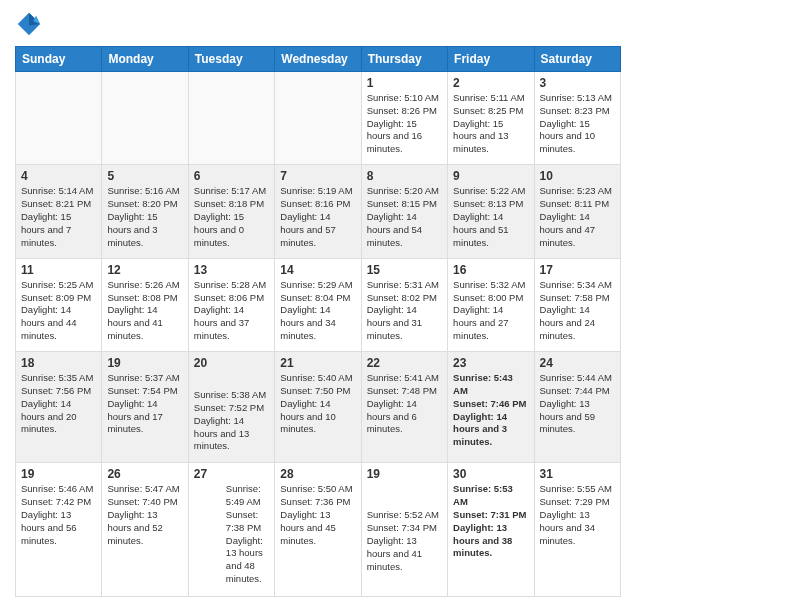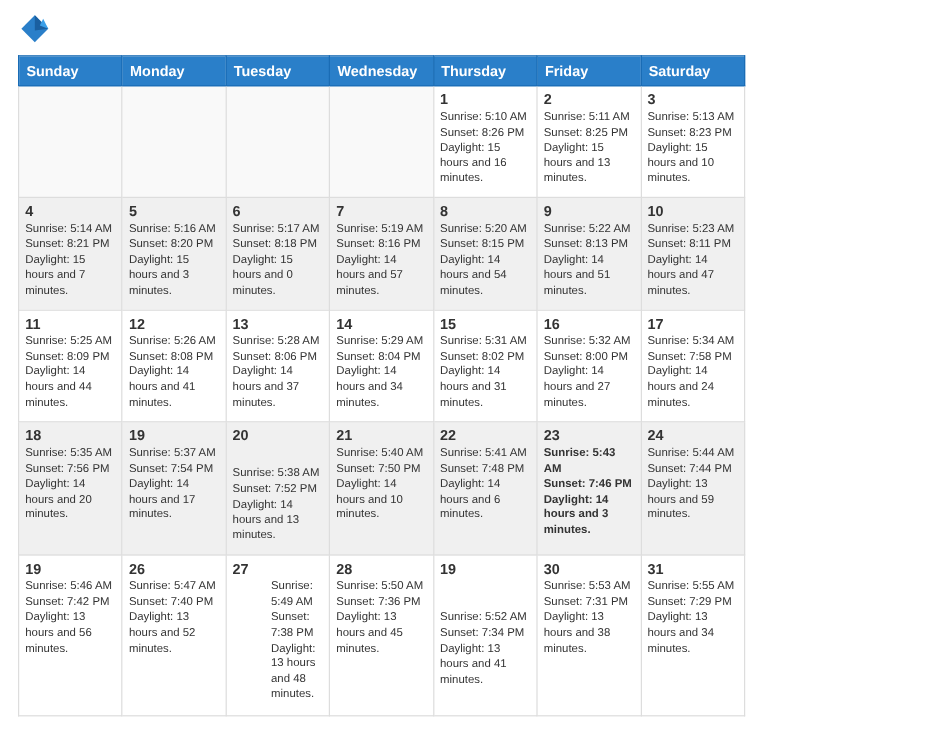--- a/index.html
+++ b/index.html
@@ -325,21 +325,21 @@
 Daylight: 13 hours and 45 minutes.</div>
           </td>
           <td class="cal-cell">
             <span class="day-num">19</span>
             <div class="cell-text" style="white-space: pre-line; margin-top: 28px;">Sunrise: 5:52 AM
 Sunset: 7:34 PM
 Daylight: 13 hours and 41 minutes.</div>
           </td>
           <td class="cal-cell">
             <span class="day-num">30</span>
-            <div class="cell-text" style="white-space: pre-line;">Sunrise: 5:53 AM
+            <div class="cell-text" style="white-space: pre-line; font-weight: bold;">Sunrise: 5:53 AM
 Sunset: 7:31 PM
 Daylight: 13 hours and 38 minutes.</div>
           </td>
           <td class="cal-cell">
             <span class="day-num">31</span>
             <div class="cell-text" style="white-space: pre-line;">Sunrise: 5:55 AM
 Sunset: 7:29 PM
 Daylight: 13 hours and 34 minutes.</div>
           </td>
         </tr>

